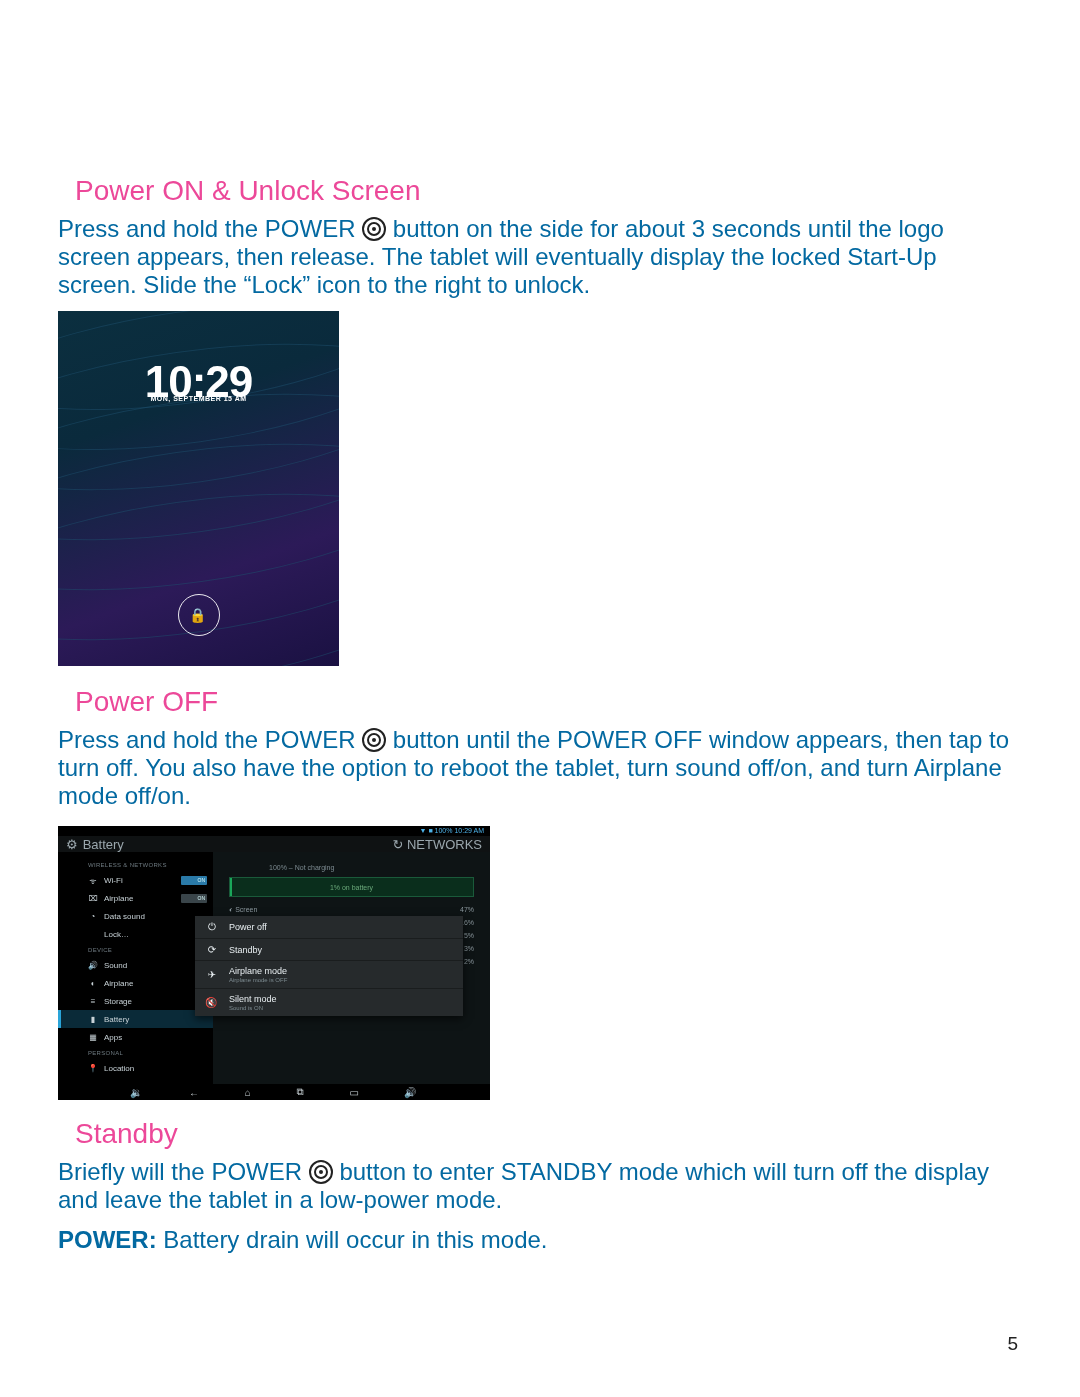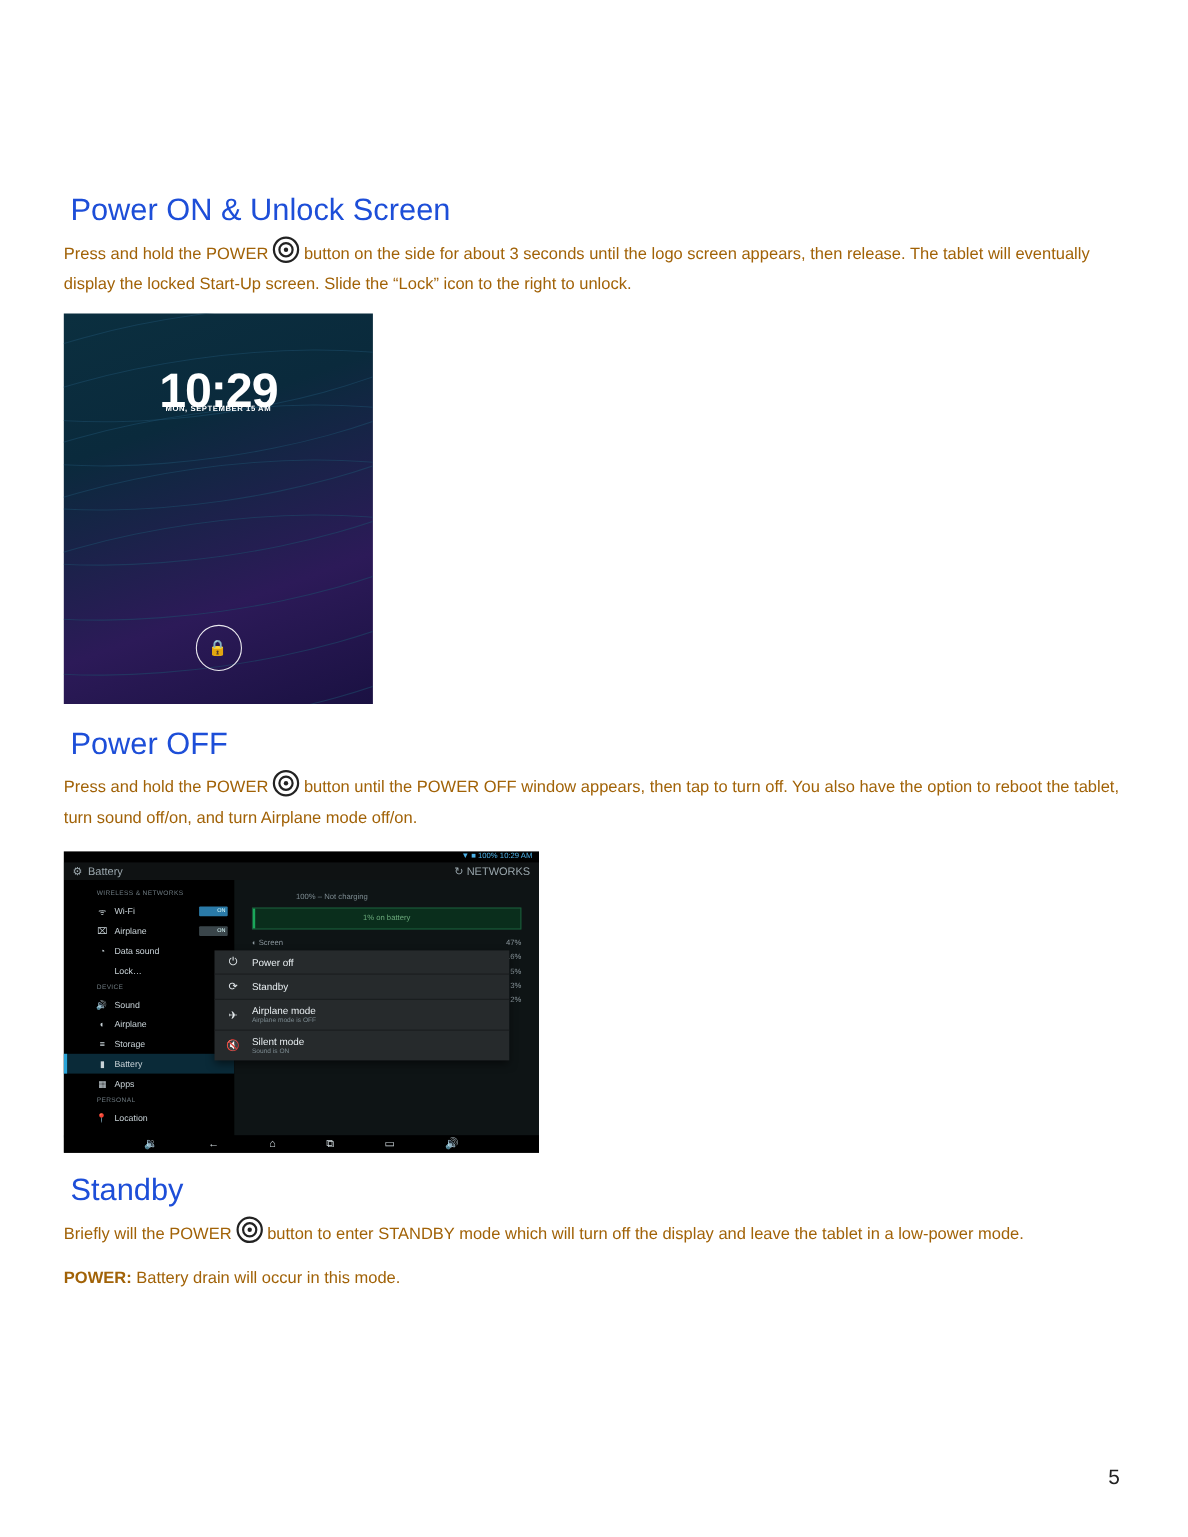--- a/index.html
+++ b/index.html
@@ -10,28 +10,28 @@
     color: #222;
     width: 1080px;
     height: 1397px;
     position: relative;
     box-sizing: border-box;
     padding: 175px 60px 60px 58px;
   }
   h2.section-title {
     font-size: 28px;
     font-weight: 400;
-    margin: 0 0 8px 6px;
-    color: #1d4ed8;
+    margin: 0 0 8px 17px;
+    color: #ec4899;
   }
   p.body {
-    font-size: 15px;
+    font-size: 24px;
     line-height: 28px;
     margin: 0 0 12px 0;
-    color: #a16207;
+    color: #0369a1;
     font-weight: 400;
   }
   .note-label { font-weight: 700; }
   .power-icon {
     display: inline-block;
     width: 20px;
     height: 20px;
     border: 2.5px solid #222;
     border-radius: 50%;
     position: relative;
@@ -129,21 +129,21 @@
   .sf-titlebar {
     position: absolute;
     top: 10px; left: 0; right: 0;
     height: 16px;
     background: #0f1213;
     display: flex;
     align-items: center;
     justify-content: space-between;
     padding: 0 8px;
     color: #9ba7ad;
-    font-size: 10px;
+    font-size: 13px;
   }
   .sf-titlebar .gear {
     display: inline-block;
     margin-right: 5px;
   }
   .sf-sidebar {
     position: absolute;
     top: 26px; left: 0;
     width: 155px;
     bottom: 14px;

